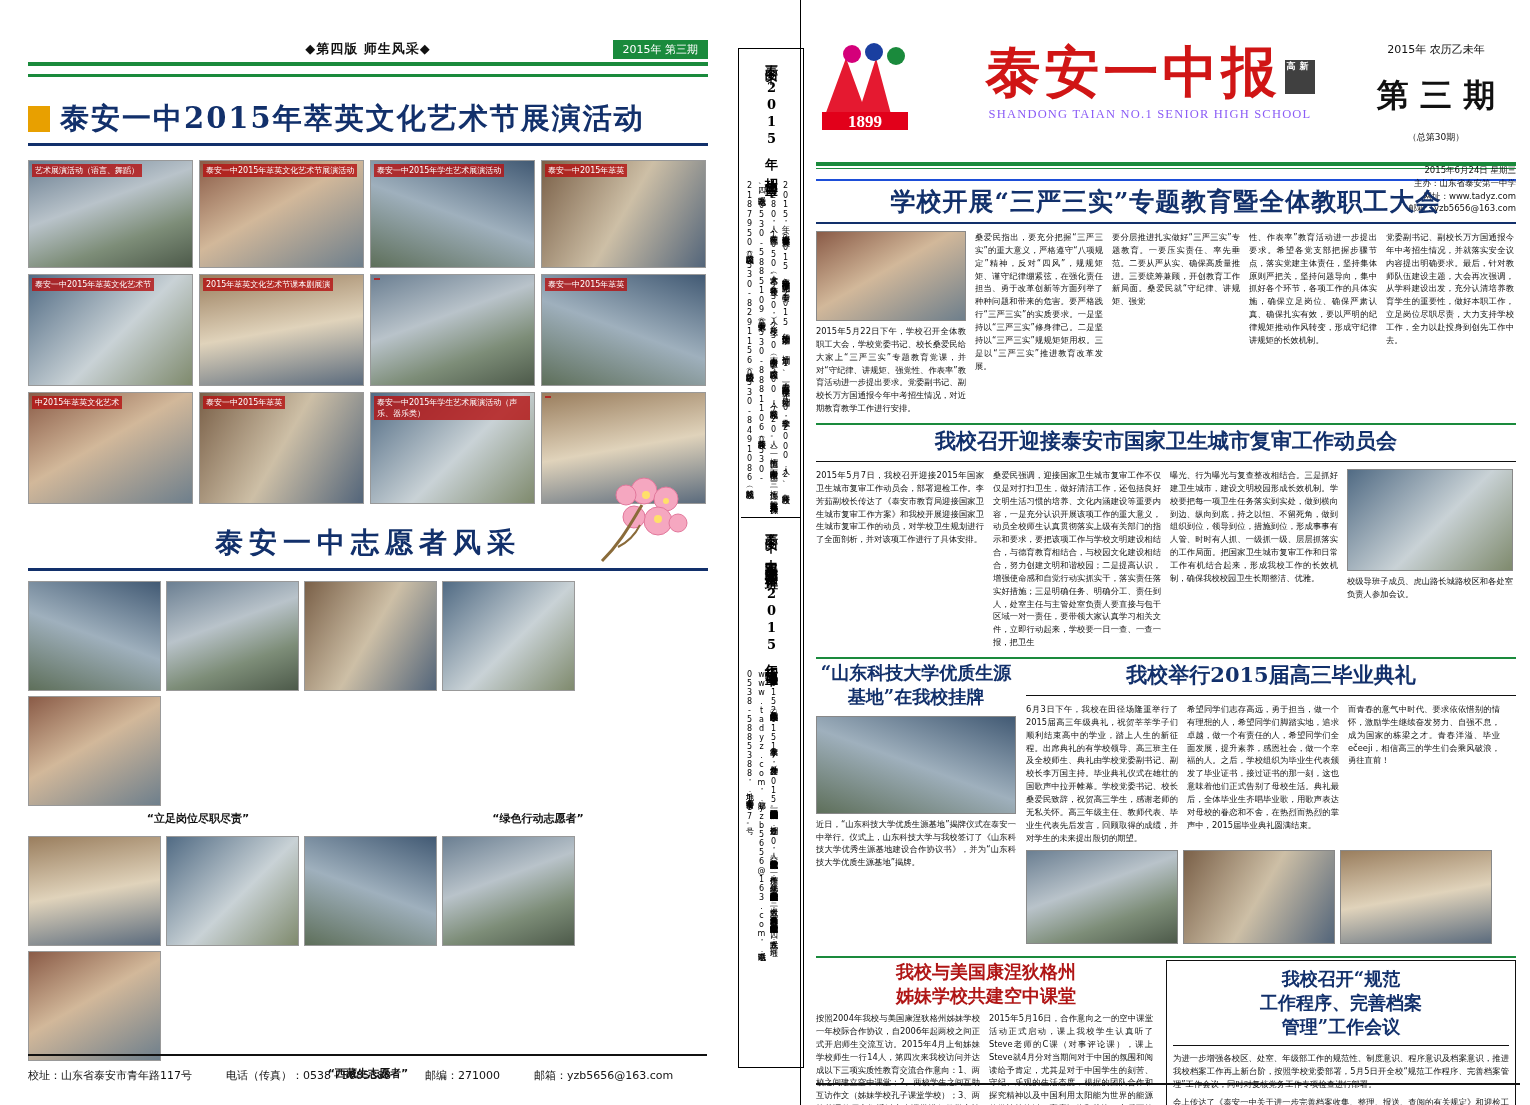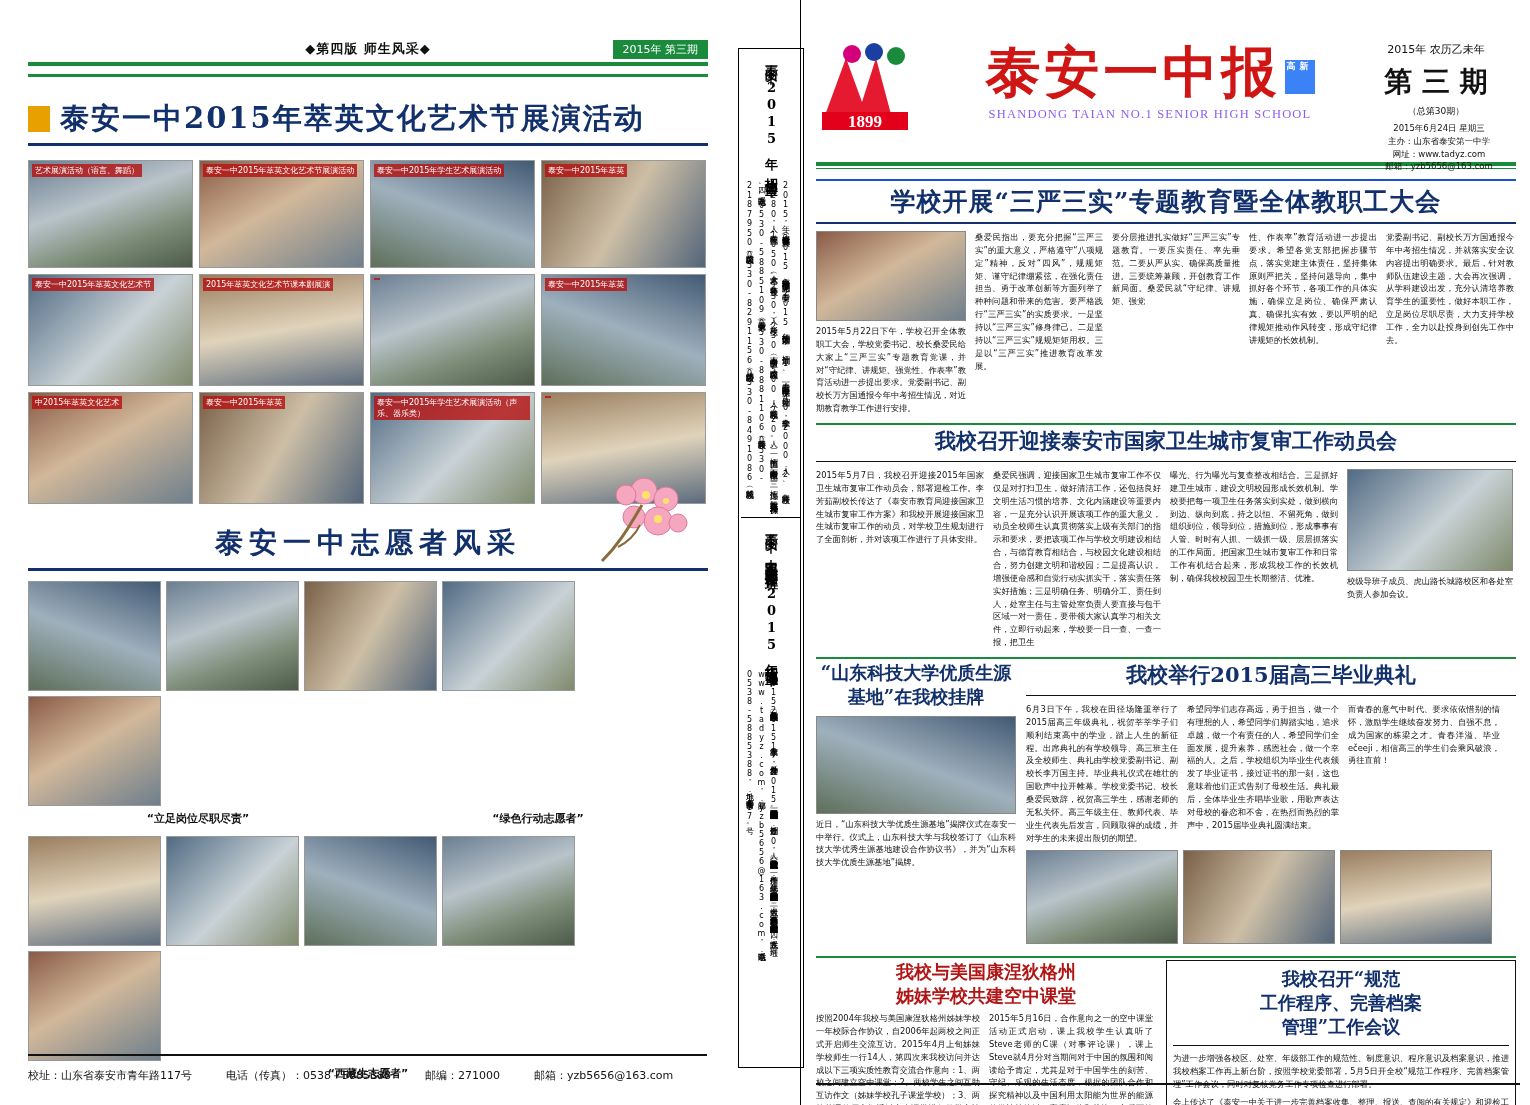--- a/index.html
+++ b/index.html
@@ -43,27 +43,27 @@
   .vcol .vtext2{writing-mode:vertical-rl;text-orientation:upright;font-size:8px;line-height:1.5;margin:6px 4px;height:300px;}
   .vcol-sep{border-top:1px solid #000;margin:4px 2px;}
   
   .right-page{position:absolute;left:806px;top:0;width:724px;height:1105px;}
   .rp-inner{position:absolute;left:10px;top:40px;width:700px;height:1030px;}
   .masthead{display:flex;align-items:flex-start;height:120px;}
   .logo{width:128px;height:88px;position:relative;}
   .logo svg{position:absolute;left:0;top:0;}
   .mast-center{flex:1;text-align:center;padding-top:4px;}
   .mast-name{font-family:"DejaVu Serif","Liberation Serif",serif;font-size:55px;font-weight:bold;color:#d01515;letter-spacing:4px;line-height:1;}
-  .mast-seal{display:inline-block;vertical-align:middle;width:26px;height:30px;background:#3b82f6;color:#fff;font-size:9px;line-height:1.1;padding:2px;margin-left:4px;}
+  .mast-seal{display:inline-block;vertical-align:middle;width:26px;height:30px;background:#404040;color:#fff;font-size:9px;line-height:1.1;padding:2px;margin-left:4px;}
   .mast-en{margin-top:8px;font-size:12.5px;letter-spacing:1.2px;color:#8b5cf6;font-family:"Liberation Serif",serif;}
   .mast-right{width:160px;text-align:center;font-size:10px;line-height:1.5;color:#111;padding-top:2px;}
   .mast-right .yr{font-size:11px;}
-  .mast-right .issue{font-family:"DejaVu Serif","Liberation Serif",serif;font-size:28px;font-weight:bold;margin:2px 0;}
+  .mast-right .issue{font-family:"DejaVu Serif","Liberation Serif",serif;font-size:32px;font-weight:bold;margin:12px 0;}
   .mast-right .sub{font-size:9px;}
-  .mast-right .meta{margin-top:4px;font-size:8.5px;line-height:1.5;text-align:center;padding-left:6px;}
+  .mast-right .meta{margin-top:20px;font-size:8.5px;line-height:1.5;text-align:right;padding-left:6px;}
   .mast-rule{height:4px;background:#1a8a3c;margin-top:2px;}
   .mast-rule2{height:1px;background:#1a8a3c;margin-top:2px;}
   .art-h1{margin-top:10px;text-align:center;font-family:"DejaVu Serif","Liberation Serif",serif;font-size:25px;font-weight:bold;color:#12306b;letter-spacing:1px;}
   .art-h1.boxed{border-top:2px solid #1d4ed8;border-bottom:2px solid #12306b;padding:4px 0;}
   .cols{display:flex;gap:9px;margin-top:7px;}
   .col{font-size:8.3px;line-height:1.55;text-align:justify;color:#111;}
   .photo-in{border:1px solid #888;margin-bottom:4px;}
   .rule-g{height:2px;background:#1a8a3c;margin:8px 0 2px;}
   .art-h2{text-align:center;font-family:"DejaVu Serif","Liberation Serif",serif;font-size:21px;font-weight:bold;color:#12306b;}
   .art-h3{font-family:"DejaVu Serif","Liberation Serif",serif;font-size:18px;font-weight:bold;color:#12306b;text-align:center;line-height:1.35;}

